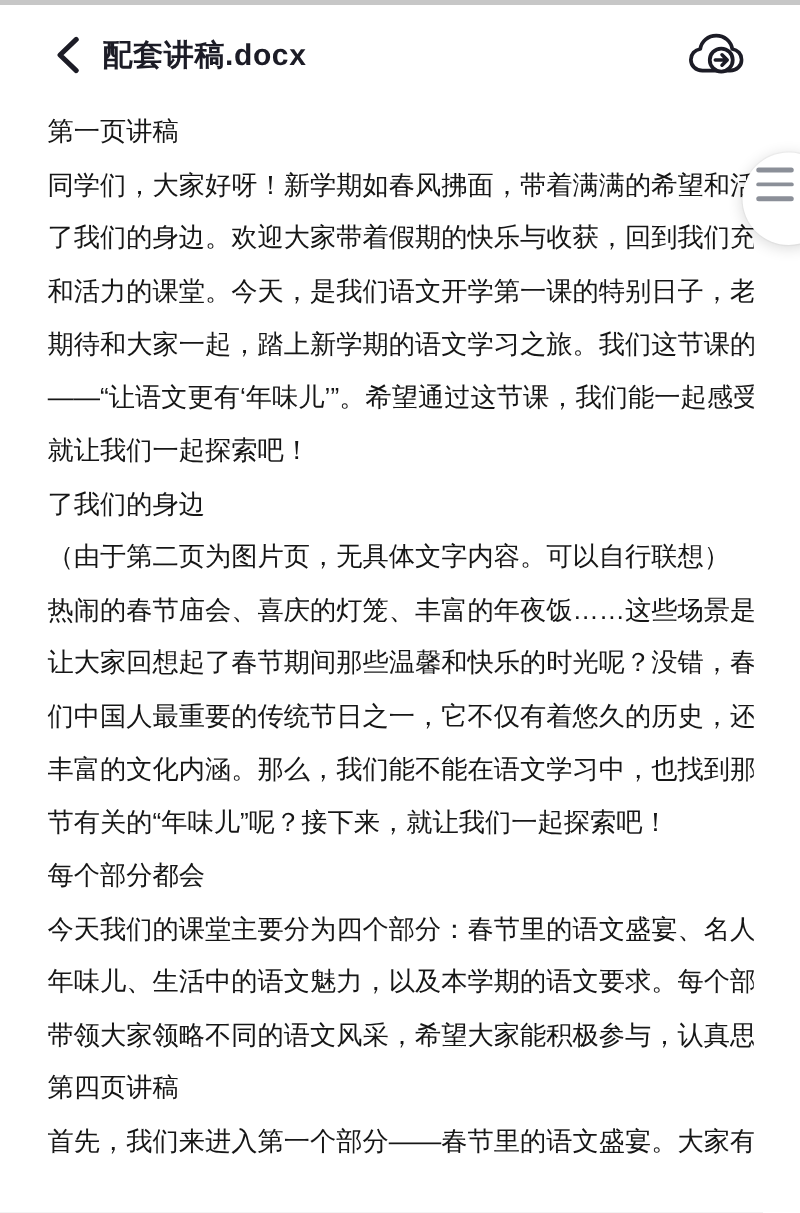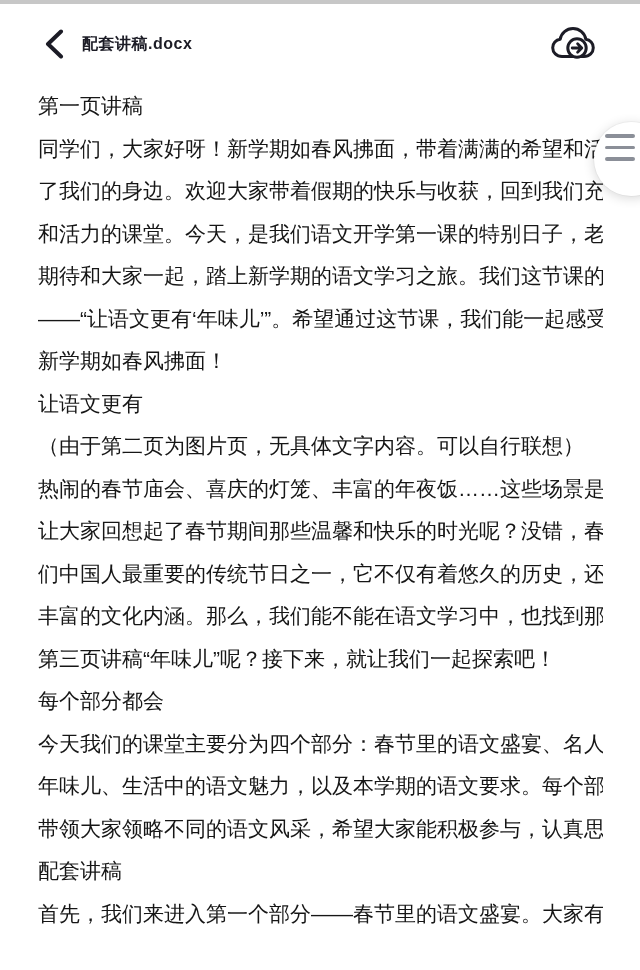--- a/index.html
+++ b/index.html
@@ -23,21 +23,21 @@
     background: var(--background, #ffffff);
   }
   .back-btn {
     border: none; background: transparent; cursor: pointer;
     margin-left: 34px; width: 40px; height: 48px;
     display: flex; align-items: center; justify-content: center;
     padding: 0;
   }
   .doc-title {
     margin-left: 8px;
-    font-size: 16px;
+    font-size: 24px;
     font-weight: 600;
     letter-spacing: 0.5px;
     color: var(--header_text, #1c1c26);
     white-space: nowrap; overflow: hidden;
   }
   .share-btn {
     border: none; background: transparent; cursor: pointer;
     margin-left: auto; margin-right: 44px;
     width: 46px; height: 48px;
     display: flex; align-items: center; justify-content: center;
@@ -104,33 +104,33 @@
   </header>
 
   <main class="doc-content">
 
   <div class="doc-line heading">第一页讲稿</div>
       <div class="doc-line justify">同学们，大家好呀！新学期如春风拂面，带着满满的希望和活力来</div>
       <div class="doc-line justify">了我们的身边。欢迎大家带着假期的快乐与收获，回到我们充满温馨</div>
       <div class="doc-line justify">和活力的课堂。今天，是我们语文开学第一课的特别日子，老师非常</div>
       <div class="doc-line justify">期待和大家一起，踏上新学期的语文学习之旅。我们这节课的主题是</div>
       <div class="doc-line justify">——“让语文更有‘年味儿’”。希望通过这节课，我们能一起感受到</div>
-      <div class="doc-line">新学期如春风拂面！</div>
-      <div class="doc-line heading">让语文更有</div>
+      <div class="doc-line">就让我们一起探索吧！</div>
+      <div class="doc-line heading">了我们的身边</div>
       <div class="doc-line">（由于第二页为图片页，无具体文字内容。可以自行联想）</div>
       <div class="doc-line justify">热闹的春节庙会、喜庆的灯笼、丰富的年夜饭……这些场景是不是都</div>
       <div class="doc-line justify">让大家回想起了春节期间那些温馨和快乐的时光呢？没错，春节是我</div>
       <div class="doc-line justify">们中国人最重要的传统节日之一，它不仅有着悠久的历史，还蕴含着</div>
       <div class="doc-line justify">丰富的文化内涵。那么，我们能不能在语文学习中，也找到那些和春</div>
-      <div class="doc-line">第三页讲稿“年味儿”呢？接下来，就让我们一起探索吧！</div>
+      <div class="doc-line">节有关的“年味儿”呢？接下来，就让我们一起探索吧！</div>
       <div class="doc-line heading">每个部分都会</div>
       <div class="doc-line justify">今天我们的课堂主要分为四个部分：春节里的语文盛宴、名人笔下的</div>
       <div class="doc-line justify">年味儿、生活中的语文魅力，以及本学期的语文要求。每个部分都会</div>
       <div class="doc-line justify">带领大家领略不同的语文风采，希望大家能积极参与，认真思考哦！</div>
-      <div class="doc-line heading">配套讲稿</div>
+      <div class="doc-line heading">第四页讲稿</div>
       <div class="doc-line justify">首先，我们来进入第一个部分——春节里的语文盛宴。大家有没有想</div>
     </main>
 
   <div class="fab">
     <div class="burger">
       <span></span>
         <span></span>
         <span></span>
     </div>
   </div>

